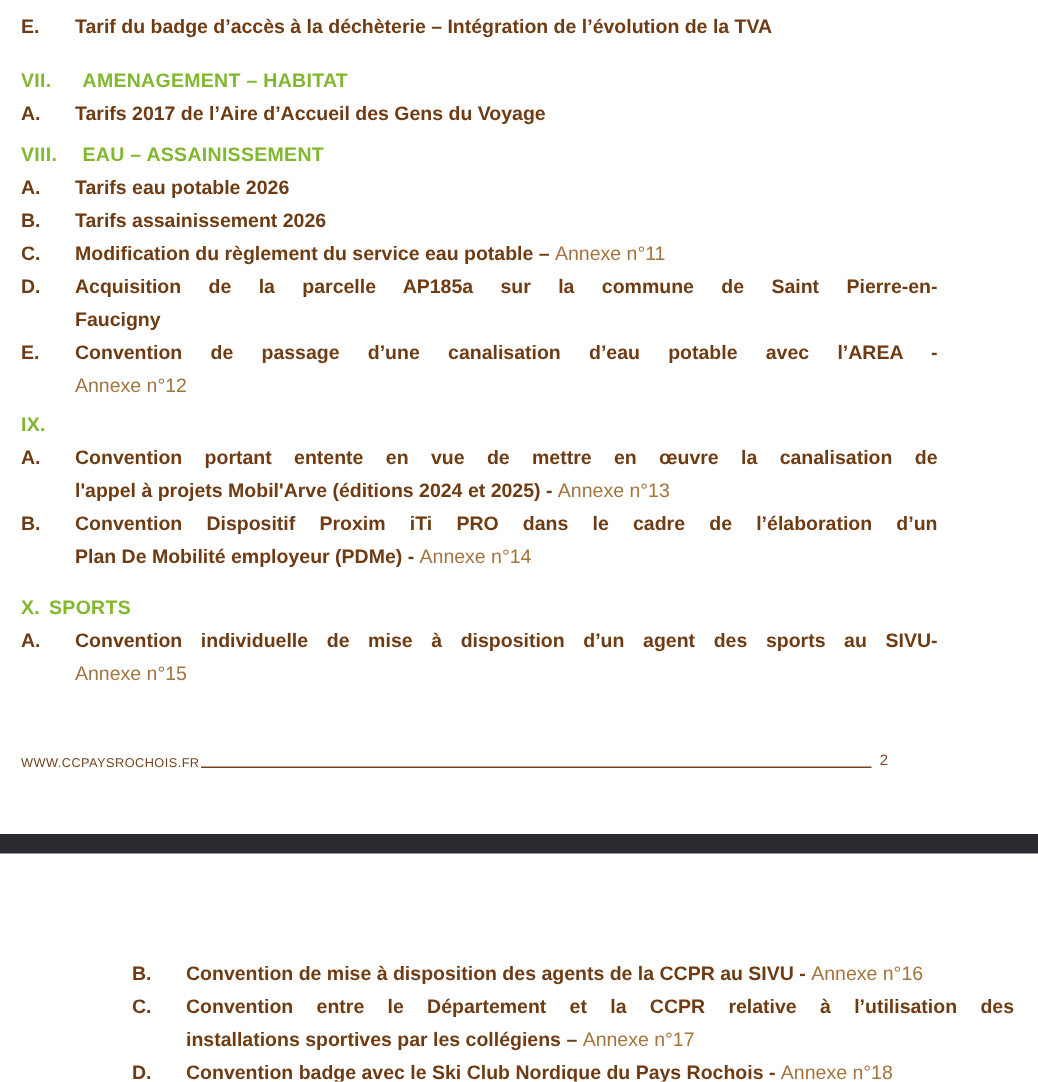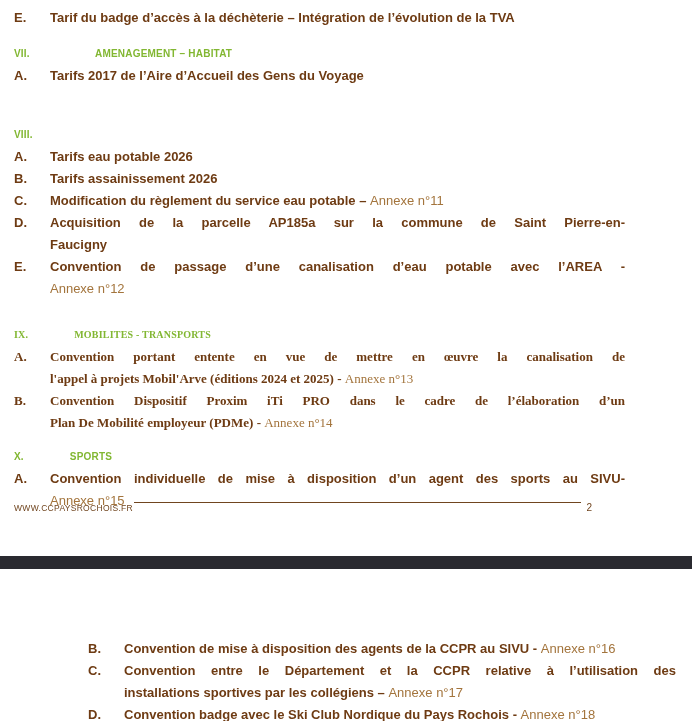--- a/index.html
+++ b/index.html
@@ -14,30 +14,29 @@
   body{
     width:692px;height:721px;position:relative;overflow:hidden;
     background:#ffffff;
     font-family:"Liberation Sans", sans-serif;
   }
   .page1{position:absolute;top:7px;left:14px;width:611px;}
   .page2{position:absolute;top:638px;left:88px;width:588px;}
 
   section{display:block;}
   #sections section:nth-of-type(1){margin-top:14px;}
-  #sections section:nth-of-type(2){margin-top:37px;}
-  #sections section:nth-of-type(3){margin-top:24px;font-family:Liberation Serif, serif;}
+  #sections section:nth-of-type(2){margin-top:5px;}
+  #sections section:nth-of-type(3){margin-top:4px;}
   #sections section:nth-of-type(4){margin-top:12px;}
 
   .section-heading{
     display:flex;align-items:baseline;
     color:var(--green);font-weight:bold;
-    font-size:10px;line-height:22px;
+    font-size:13px;line-height:22px;
     letter-spacing:.2px;
-    gap:40px;
   }
   #sections section:nth-of-type(1) .section-num,
   #sections section:nth-of-type(2) .section-num{flex:0 0 41px;}
   #sections section:nth-of-type(3) .section-num,
   #sections section:nth-of-type(4) .section-num{margin-right:6px;}
 
   .item-row{display:flex;align-items:flex-start;}
   .item-letter{
     flex:0 0 36px;width:36px;
     color:var(--brown);font-weight:bold;
@@ -54,21 +53,21 @@
   .item-line.justify{
     white-space:normal;
     text-align:justify;
     text-align-last:justify;
     -moz-text-align-last:justify;
   }
   .seg.light{font-weight:normal;color:var(--light);}
 
   .footer{
     position:absolute;left:14px;top:502px;width:578px;
-    display:flex;
+    display:flex;align-items:flex-end;
   }
   .footer-site{
     color:var(--footer);font-size:8.5px;line-height:12px;
     letter-spacing:.3px;font-weight:normal;white-space:nowrap;
   }
   .footer-rule{
     flex:1 1 auto;height:0;border-bottom:1px solid var(--footer);
     margin:0 5px 2px 1px;
   }
   .footer-page{
@@ -101,20 +100,21 @@
         <div class="item-row">
           <span class="item-letter">A.</span>
           <div class="item-lines">
             <div class="item-line"><span class="seg">Tarifs 2017 de l’Aire d’Accueil des Gens du Voyage</span></div>
           </div>
         </div>
       </section>
       <section>
         <div class="section-heading">
           <span class="section-num">VIII.</span>
+          <span class="section-title">EAU – ASSAINISSEMENT</span>
         </div>
         <div class="item-row">
           <span class="item-letter">A.</span>
           <div class="item-lines">
             <div class="item-line"><span class="seg">Tarifs eau potable 2026</span></div>
           </div>
         </div>
         <div class="item-row">
           <span class="item-letter">B.</span>
           <div class="item-lines">
@@ -138,21 +138,20 @@
           <span class="item-letter">E.</span>
           <div class="item-lines">
             <div class="item-line justify"><span class="seg">Convention de passage d’une canalisation d’eau potable avec l’AREA -</span></div>
             <div class="item-line"><span class="seg light">Annexe n°12</span></div>
           </div>
         </div>
       </section>
       <section>
         <div class="section-heading">
           <span class="section-num">IX.</span>
-          <span class="section-title">MOBILITES - TRANSPORTS</span>
         </div>
         <div class="item-row">
           <span class="item-letter">A.</span>
           <div class="item-lines">
             <div class="item-line justify"><span class="seg">Convention portant entente en vue de mettre en œuvre la canalisation de</span></div>
             <div class="item-line"><span class="seg">l'appel à projets Mobil'Arve (éditions 2024 et 2025) - </span><span class="seg light">Annexe n°13</span></div>
           </div>
         </div>
         <div class="item-row">
           <span class="item-letter">B.</span>

